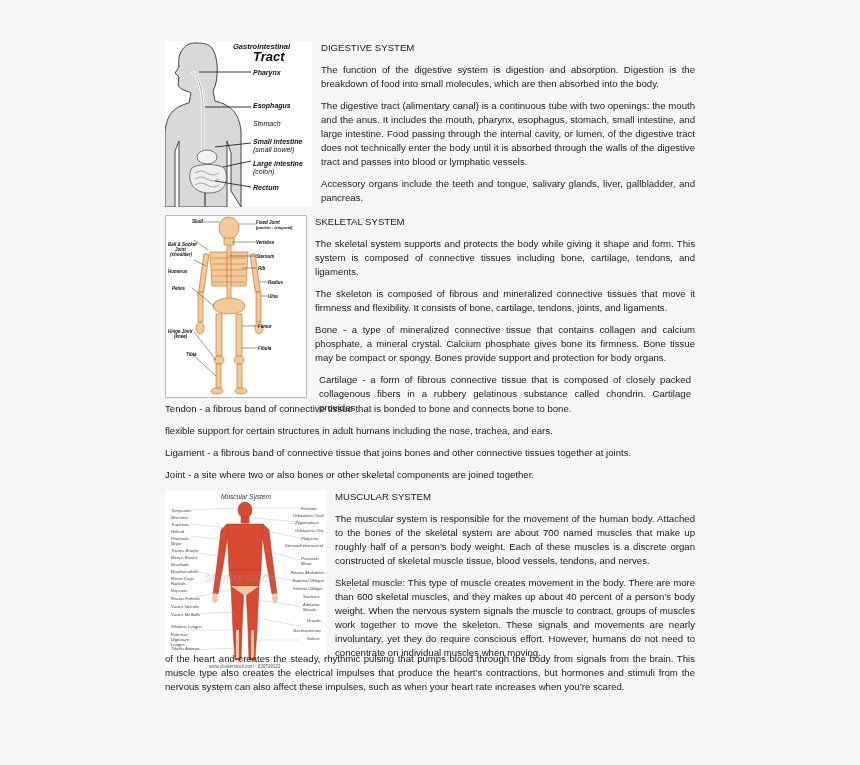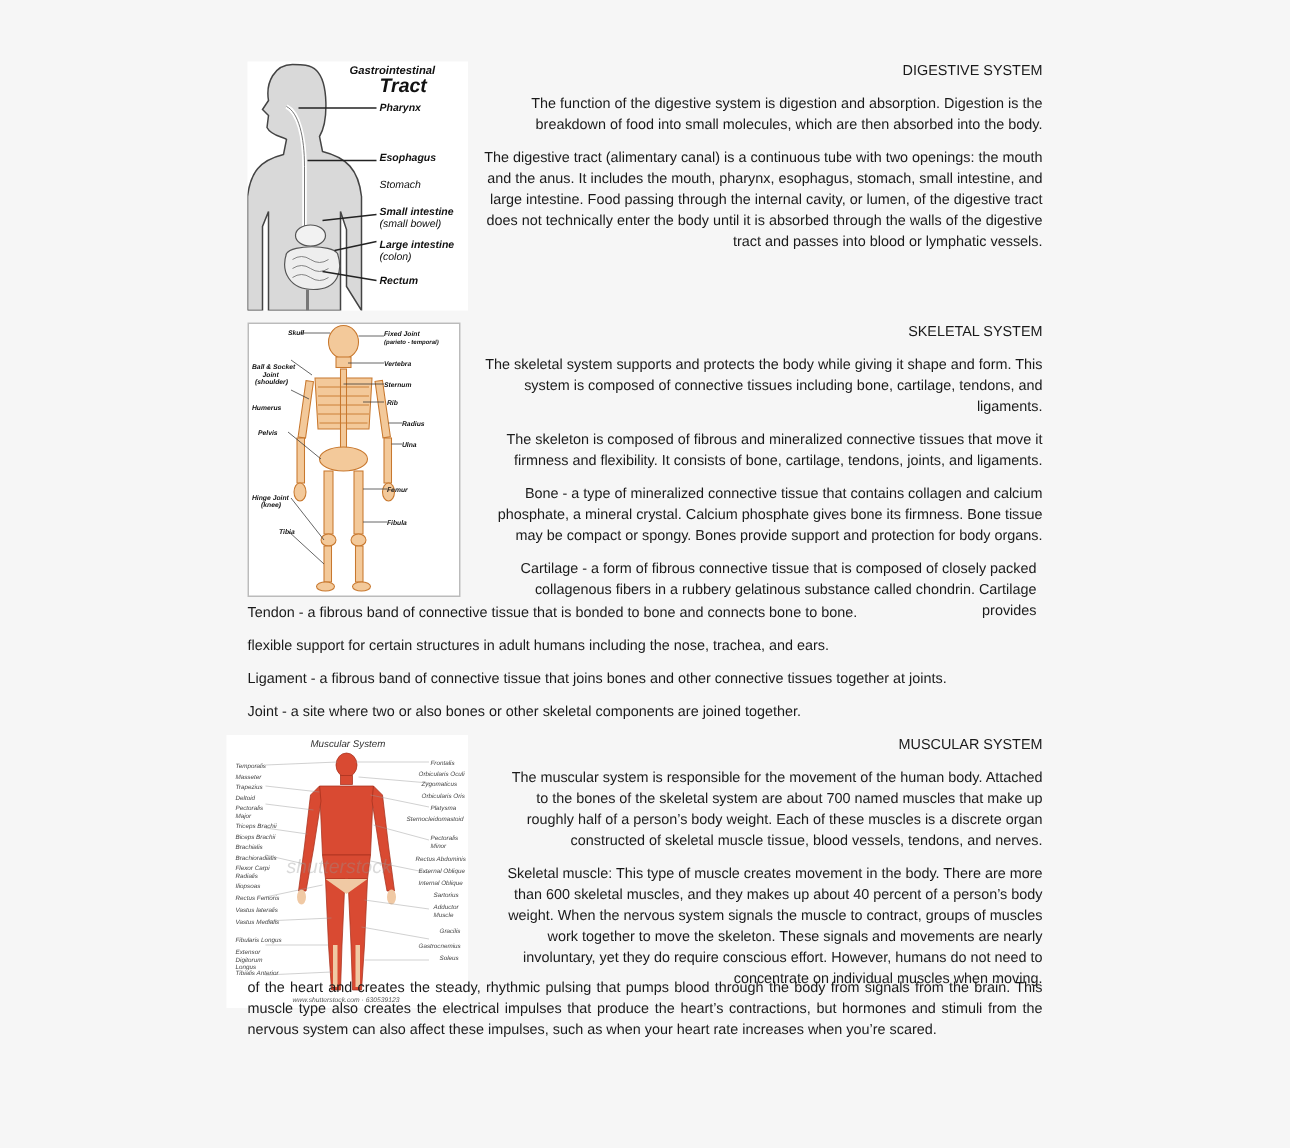--- a/index.html
+++ b/index.html
@@ -2,21 +2,21 @@
 <html><head>
 <meta charset="utf-8">
 <style>
   html, body { margin:0; padding:0; }
   body {
     width:860px; height:765px; background:#f6f6f6; position:relative; overflow:hidden;
     font-family:"Liberation Sans", sans-serif; color:#1a1a1a;
   }
   .fig { position:absolute; background:#fff;font-style:italic; }
   .txt { position:absolute; font-size:9.6px; line-height:14px; text-align:justify; }
-  .txt p { margin:0 0 8px 0;text-align:right; }
+  .txt p { margin:0 0 8px 0; }
   .heading { font-size:9.6px; line-height:14px; margin-bottom:8px !important; text-align:left; }
   .label { position:absolute; font-size:7px; font-weight:bold; color:#111; white-space:nowrap; line-height:8px; }
   .mlabel { position:absolute; font-size:4.2px; color:#444; white-space:nowrap; line-height:5px; }
   .full { position:absolute; left:165px; width:530px; font-size:9.6px; line-height:14px; text-align:justify; }
   .full p { margin:0; }
 </style>
 </head>
 <body>
 
 <div class="fig" style="left:165px;top:41px;width:147px;height:166px;">
@@ -43,20 +43,21 @@
   <div class="label" style="left:88px;top:105px;font-weight:normal;">(small bowel)</div>
   <div class="label" style="left:88px;top:119px;">Large intestine</div>
   <div class="label" style="left:88px;top:127px;font-weight:normal;">(colon)</div>
   <div class="label" style="left:88px;top:143px;">Rectum</div>
 </div>
 
 <div class="txt" style="left:321px;top:41px;width:374px;">
   <p class="heading">DIGESTIVE SYSTEM</p>
   <p>The function of the digestive system is digestion and absorption. Digestion is the breakdown of food into small molecules, which are then absorbed into the body.</p>
   <p>The digestive tract (alimentary canal) is a continuous tube with two openings: the mouth and the anus. It includes the mouth, pharynx, esophagus, stomach, small intestine, and large intestine. Food passing through the internal cavity, or lumen, of the digestive tract does not technically enter the body until it is absorbed through the walls of the digestive tract and passes into blood or lymphatic vessels.</p>
+  <p>Accessory organs include the teeth and tongue, salivary glands, liver, gallbladder, and pancreas.</p>
 </div>
 
 <div class="fig" style="left:165px;top:215px;width:140px;height:181px;border:1px solid #bbb;">
   <svg width="140" height="181" viewBox="0 0 140 181">
     <g fill="#f3c99a" stroke="#c8782e" stroke-width="0.7">
       <ellipse cx="63" cy="12" rx="10" ry="11"></ellipse>
       <rect x="58" y="22" width="10" height="7"></rect>
       <path d="M44 36 L82 36 L80 70 L46 70 Z"></path>
       <rect x="61" y="30" width="4" height="60"></rect>
       <ellipse cx="63" cy="90" rx="16" ry="8"></ellipse>
@@ -127,21 +128,21 @@
   <p style="margin:4px;">Cartilage - a form of fibrous connective tissue that is composed of closely packed collagenous fibers in a rubbery gelatinous substance called chondrin. Cartilage provides</p>
 </div>
 
 <div class="full" style="top:402px;">
   <p style="margin-bottom:8px;">Tendon - a fibrous band of connective tissue that is bonded to bone and connects bone to bone.</p>
   <p style="margin-bottom:8px;">flexible support for certain structures in adult humans including the nose, trachea, and ears.</p>
   <p style="margin-bottom:8px;">Ligament - a fibrous band of connective tissue that joins bones and other connective tissues together at joints.</p>
   <p>Joint - a site where two or also bones or other skeletal components are joined together.</p>
 </div>
 
-<div class="fig" style="left:151px;top:490px;width:161px;height:182px;">
+<div class="fig" style="left:165px;top:490px;width:161px;height:182px;">
   <div class="label" style="left:56px;top:3px;font-size:6.5px;font-weight:normal;color:#333;">Muscular System</div>
   <svg width="161" height="182" viewBox="0 0 161 182" style="position:absolute;left:0;top:0;">
     <g fill="#d94a32" stroke="#a8321e" stroke-width="0.5">
       <ellipse cx="80" cy="20" rx="7" ry="8"></ellipse>
       <rect x="76" y="27" width="8" height="6"></rect>
       <path d="M62 34 L98 34 L96 80 L64 80 Z"></path>
       <path d="M62 34 L56 40 L52 74 L48 104 L53 104 L58 76 L63 44 Z"></path>
       <path d="M98 34 L104 40 L108 74 L112 104 L107 104 L102 76 L97 44 Z"></path>
       <path d="M64 80 L96 80 L94 96 L66 96 Z"></path>
       <path d="M66 96 L79 96 L77 140 L76 170 L70 170 L68 140 Z"></path>

